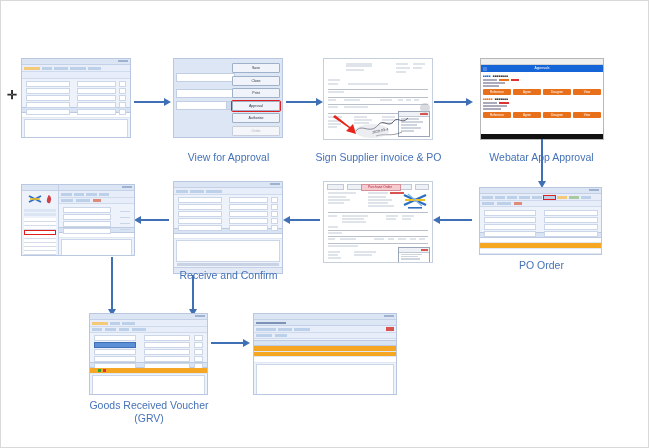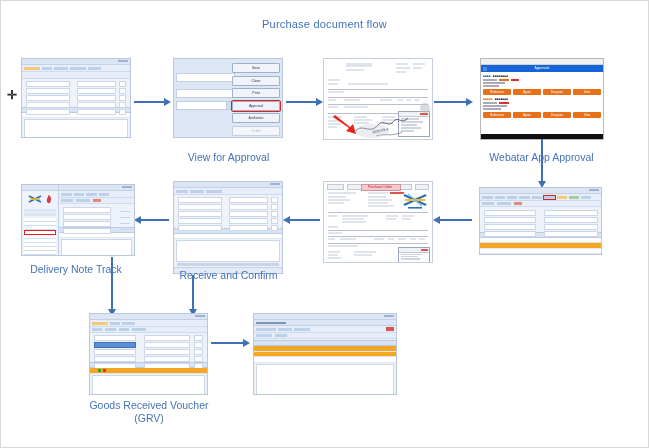--- a/index.html
+++ b/index.html
@@ -86,21 +86,20 @@
   .app-foot{position:absolute;left:0;right:0;bottom:0;height:5px;background:#111;}
 
   
   .logo-x{position:absolute;}
 </style>
 </head>
 <body>
 
 <div id="canvas">
 
-  <div class="title">Purchase document flow</div>
 
   <div class="plus" style="left:6px;top:88px;">✛</div>
 
   <div class="thumb" style="left:20px;top:57px;width:110px;height:80px;">
     <div class="tb-title"></div>
     <div class="ribbon">
       <span class="chip" style="width:16px;"></span>
         <span class="chip b" style="width:10px;"></span>
       <span class="chip b" style="width:14px;"></span>
         <span class="chip b" style="width:16px;"></span>
@@ -213,20 +212,21 @@
       <ellipse cx="20" cy="20" rx="17" ry="7" fill="#c9ccd6" opacity="0.35"></ellipse>
     </svg>
     <div style="position:absolute;left:48px;top:70px;font-size:3.6px;color:#3b3b52;transform:rotate(-12deg);">2020-03-4</div>
 
     <svg class="redarrow" style="left:8px;top:56px;width:28px;height:20px;" viewBox="0 0 28 20">
       <path d="M1 2 L17 13 L14 16 L24 19 L21 9 L18 12 L3 0 Z" fill="#e8231a"></path>
     </svg>
 
     <div style="position:absolute;right:2px;top:44px;width:10px;height:10px;border-radius:50%;background:#b9bec8;opacity:.55;"></div>
   </div>
+  <div class="caption" style="left:310px;top:150px;width:135px;">Sign Supplier invoice &amp; PO</div>
 
   <div class="arrow-h right" style="left:433px;top:100px;width:32px;"></div>
 
   <div class="app" style="left:479px;top:57px;width:122px;height:80px;">
     <div class="app-title"></div>
     <div class="app-head">
       <span class="back"></span>
       <span class="ht">Approvals</span>
     </div>
 
@@ -305,20 +305,21 @@
           <div class="rowline"></div>
           <div class="rowline"></div>
           <div class="rowline"></div>
       </div>
     </div>
     <div class="grid-head"></div>
     <div class="grid-row"></div>
     <div class="grid-row sel" style="height:5px;"></div>
     <div class="grid-row"></div>
   </div>
+  <div class="caption" style="left:473px;top:258px;width:135px;">PO Order</div>
 
   <div class="arrow-h left" style="left:439px;top:218px;width:32px;"></div>
 
   <div class="doc" style="left:322px;top:180px;width:108px;height:80px;">
     <div style="display:flex;gap:3px;padding:2px 3px;align-items:center;">
       <span style="width:15px;height:4px;background:#eef1f6;border:1px solid #c2c9d4;"></span>
       <span style="width:15px;height:4px;background:#eef1f6;border:1px solid #c2c9d4;"></span>
       <span style="flex:1;"></span>
       <span style="width:15px;height:4px;background:#eef1f6;border:1px solid #c2c9d4;"></span>
       <span style="width:12px;height:4px;background:#eef1f6;border:1px solid #c2c9d4;"></span>
@@ -487,21 +488,20 @@
             <div class="rowline lbl"></div>
               <div class="rowline lbl"></div>
           </div>
         </div>
         <div class="grid-head"></div>
         <div class="grid-row"></div>
         <div class="grid-blank" style="height:20px;"></div>
       </div>
     </div>
   </div>
-  <div class="caption" style="left:6px;top:262px;width:138px;">Delivery Note Track</div>
 
   <div class="arrow-v" style="left:110px;top:256px;height:52px;"></div>
   <div class="arrow-v" style="left:191px;top:274px;height:34px;"></div>
 
   <div class="thumb" style="left:88px;top:312px;width:119px;height:82px;">
     <div class="tb-title"></div>
     <div class="ribbon">
       <span class="chip" style="width:16px;"></span>
         <span class="chip b" style="width:10px;"></span>
       <span class="chip b" style="width:13px;"></span>

